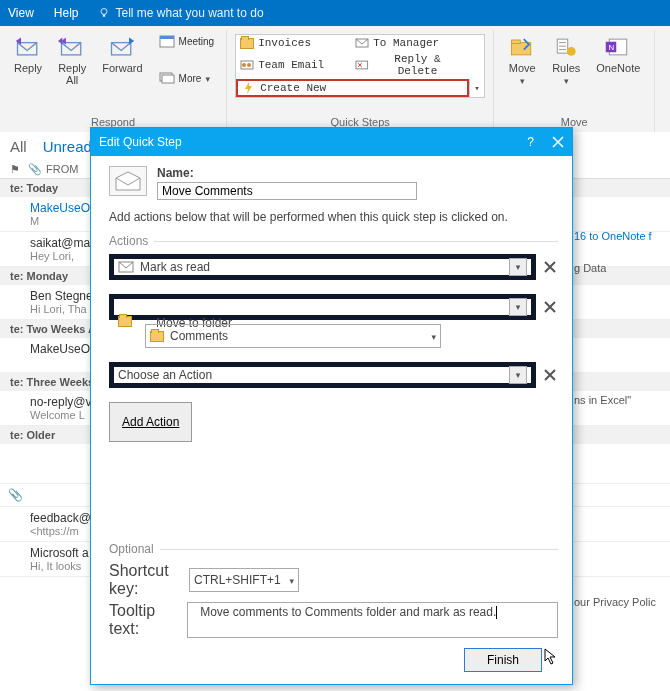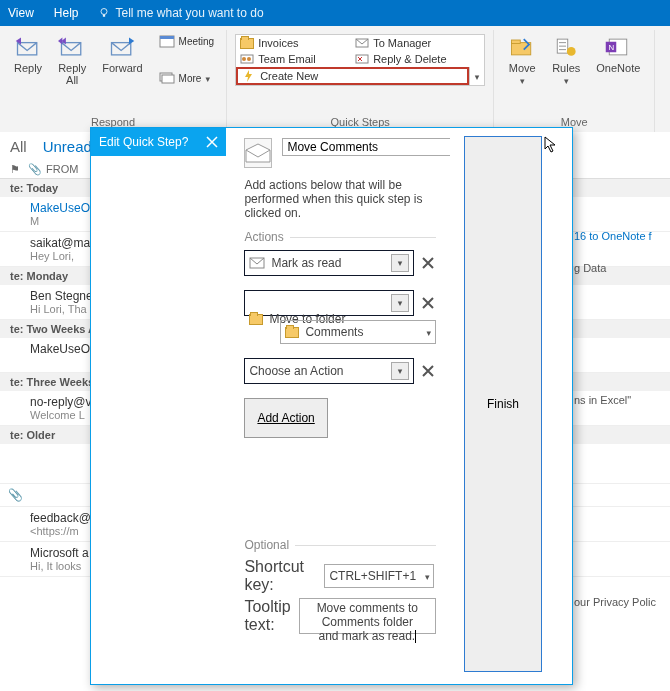--- a/index.html
+++ b/index.html
@@ -36,21 +36,21 @@
     text-align: center;
     border-right: 1px solid #e1e1e1;
   }
   .group-body { display: flex; align-items: flex-start; gap: 4px; min-height: 82px;}
   .group-label { color: #666; font-size: 11px; padding: 2px 0 4px 0;}
   .vbtn { display: flex; flex-direction: column; align-items: center; padding: 2px 6px; cursor:pointer; }
   .vbtn .ico { width: 28px; height: 26px; margin-bottom: 2px; }
   .vbtn span { font-size: 11px; line-height: 12px; color:#444;}
   .small-row { display: flex; align-items: center; gap: 4px; font-size: 10px; padding: 2px 4px; cursor:pointer;}
   .qs-box { width: 250px; border:1px solid #ccc; background:#fff; margin-top:2px;}
-  .qs-row { display:flex; }
+  .qs-row { display:flex;font-family:Liberation Mono, monospace; }
   .qs-cell { width:115px; display:flex; align-items:center; gap:4px; padding:2px 4px; font-size:11px; cursor:pointer;}
   .qs-create { border:2px solid #c0392b; padding:1px 4px; display:flex; align-items:center; gap:4px;}
   .qs-dd { width:18px; border-left:1px solid #ccc; display:flex; align-items:center; justify-content:center; cursor:pointer;}
   .msglist {
     position:absolute; top:132px; left:0; width:100%; bottom:0;
     background:#fff; font-size:12px;
   }
   .pivot { padding:6px 10px; display:flex; gap:16px; color:#0173c7; font-size:15px;}
   .pivot .inactive{ color:#666;}
   .cols { display:flex; gap:4px; padding:2px 10px; border-bottom:1px solid #ddd; font-size:11px; color:#666;}
@@ -61,49 +61,49 @@
   .msg .prev { color:#888; font-size:11px;}
   .rside { position:absolute; right:6px; top:170px; width:90px; font-size:11px; color:#0173c7;}
   
   .dialog {
     position:absolute;
     left:90px; top:127px;
     width:483px; height:558px;
     background:#fff;
     border:1px solid #0a9ee8;
     box-shadow: 3px 3px 10px rgba(0,0,0,0.3);
-    display:flex; flex-direction:row;
+    display:flex; flex-direction:column;
   }
   .dlg-title {
     background:#0aa4ef; color:#fff;
     height:28px; display:flex; align-items:center; justify-content:space-between;
     padding:0 8px; font-size:12px;
   }
   .dlg-title-right { display:flex; gap:18px; align-items:center;}
   .dlg-body { padding:10px 14px 10px 18px; flex:1; overflow:auto; color:#444;}
   .namerow { display:flex; gap:10px; align-items:flex-start; margin-bottom:10px;}
   .bigenv { width:38px; height:30px; border:1px solid #bbb; display:flex; align-items:center; justify-content:center; background:#f7f7f7;}
   .txtfield { border:1px solid #aaa; padding:2px 4px; width:260px; height:18px; font:inherit;}
   .section-label { color:#888; font-size:12px; margin:10px 0 6px 0; display:flex; align-items:center; gap:6px;}
   .section-label::after { content:""; flex:1; height:1px; background:#ddd;}
   .actionrow { display:flex; align-items:center; gap:6px; margin:4px 0;}
   .combo {
-    flex:1; border:1px solid #0f172a; height:26px; background:#fff;
+    flex:1; border:5px solid #0f172a; height:26px; background:#fff;
     display:flex; align-items:center; justify-content:space-between; padding:0 4px;
   }
   .combo .dd { width:18px; height:18px; border:1px solid #aaa; background:#eee; display:flex; align-items:center; justify-content:center;}
   .indent { margin-left:36px;}
   .subcombo { border:1px solid #aaa; height:24px; display:flex; align-items:center; justify-content:space-between; padding:0 4px; width:296px;}
   .delx { width:16px; height:16px; cursor:pointer; color:#444;}
   .btn { border:1px solid #999; background:#eee; padding:12px 12px; font:inherit; cursor:pointer;}
   .btnbar { display:flex; gap:8px; justify-content:flex-end; padding:8px 14px 12px 14px;}
   .optrow { display:flex; align-items:center; gap:8px; margin:4px 0;}
   .optlabel { width:72px; font-size:16px; }
   .shortsel { border:1px solid #aaa; height:24px; width:110px; display:flex; align-items:center; justify-content:space-between; padding:0 4px;}
-  .tooltip-inp { border:1px solid #aaa; width:380px; height:36px; padding:2px 12px; font:inherit;text-align:center;} 
+  .tooltip-inp { border:1px solid #aaa; width:380px; height:36px; padding:2px 12px; font:inherit;} 
   svg { display:block; }
   .chev::before{content:"▾"; font-size:9px; color:#555;}
   .folder-ico{width:14px;height:11px;background:#f6c967;border:1px solid #c79a2d;display:inline-block;position:relative;}
   .folder-ico::before{content:"";position:absolute;top:-3px;left:0;width:6px;height:3px;background:#f6c967;border:1px solid #c79a2d;border-bottom:none;}
 </style>
 </head>
 <body>
 
 <div class="titlebar">
   <span class="titlebar-item">View</span>
@@ -328,20 +328,21 @@
   </div>
   <div class="dlg-body">
     <div class="namerow">
       <div class="bigenv">
         <svg width="26" height="20" viewBox="0 0 26 20">
             <path d="M1 7 L13 1 L25 7 L25 19 L1 19 Z" fill="#fff" stroke="#999"></path>
             <path d="M1 7 L13 14 L25 7" fill="none" stroke="#999"></path>
           </svg>
       </div>
       <div>
+        <div style="font-weight:600;margin-bottom:2px;">Name:</div>
         <input class="txtfield" value="Move Comments" style="">
       </div>
     </div>
     <div style="margin:6px 0 4px 0;">Add actions below that will be performed when this quick step is clicked on.</div>
     <div class="section-label">
         <span>Actions</span>
       </div>
 
     <div class="actionrow">
       <div class="combo">
@@ -354,21 +355,21 @@
           </span>
         <span class="dd chev"></span>
       </div>
       <svg class="delx" viewBox="0 0 16 16">
           <path d="M3 3 L13 13 M13 3 L3 13" stroke="#555" stroke-width="2"></path>
         </svg>
     </div>
 
     <div class="actionrow" style="margin-top:14px;">
       <div class="combo">
-        <span style="display:flex;align-items:center;gap:6px;margin-top:32px;">
+        <span style="display:flex;gap:24px;margin-top:32px;">
             <span class="folder-ico"></span>
             <span>Move to folder</span>
           </span>
         <span class="dd chev"></span>
       </div>
       <svg class="delx" viewBox="0 0 16 16">
           <path d="M3 3 L13 13 M13 3 L3 13" stroke="#555" stroke-width="2"></path>
         </svg>
     </div>
     <div class="actionrow indent">

